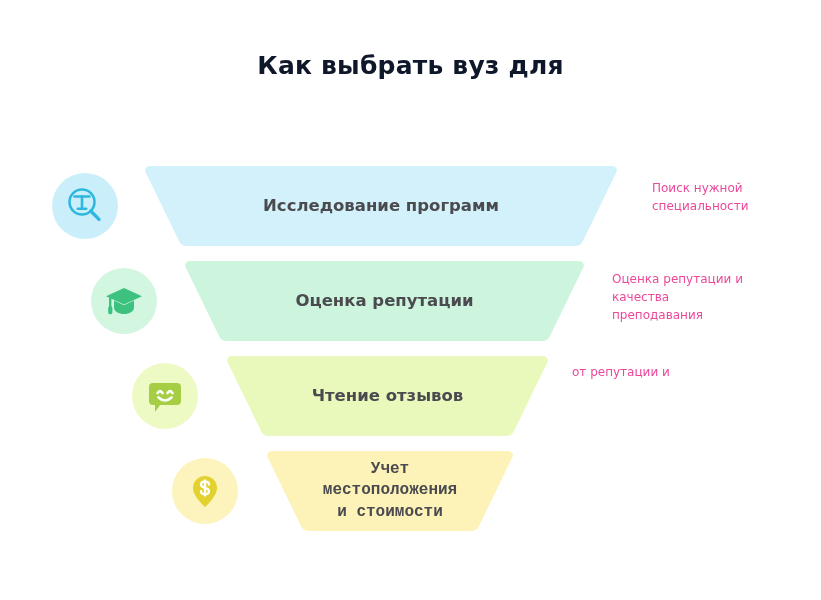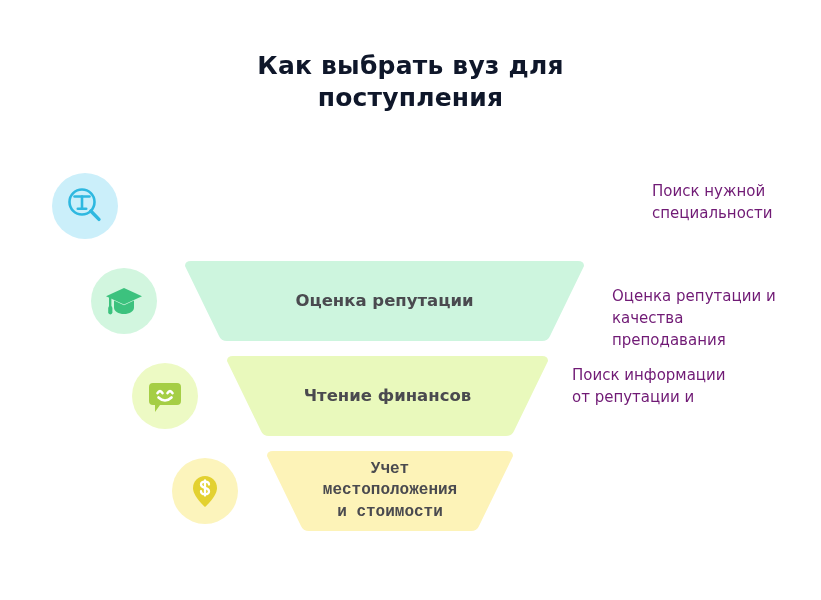--- a/index.html
+++ b/index.html
@@ -93,55 +93,62 @@
   .row-1 .bar { left: 137px; width: 488px; }
   .row-2 .bar { left: 177px; width: 415px; }
   .row-3 .bar { left: 219px; width: 337px; }
   .row-4 .bar { left: 259px; width: 262px; }
 
   .row-4 .bar-label { font-size: 16px; line-height: 1.35; }
 
   
   .caption {
     position: absolute;
-    font-size: 15px;
+    font-size: 12px;
     line-height: 1.48;
-    color: #701a75;
+    color: #ec4899;
     font-weight: 400;
   }
   .row-1 .caption { left: 652px; top: 15px;  width: 165px; }
-  .row-2 .caption { left: 612px; top: 25px;  width: 200px; }
+  .row-2 .caption { left: 612px; top: 11px;  width: 200px; }
   .row-3 .caption { left: 572px; top: 9px;   width: 205px; }
   .row-4 .caption { left: 532px; top: 9px;   width: 210px; }
   .caption .cline { display: block; }
 </style>
 </head>
 <body>
 
 <div class="title">
   <span class="line">Как выбрать вуз для</span>
-  <span class="line">поступления</span>
 </div>
 
 <div class="funnel">
 
   <div class="row row-1">
 
     <div class="badge" style="background:#CBEFFA;">
       <span>
         <svg width="42" height="42" viewBox="0 0 42 42">
           <circle cx="18" cy="17" r="12.5" fill="none" stroke="#2EB8E0" stroke-width="2.6"></circle>
           <line x1="26.8" y1="26" x2="35" y2="34.4" stroke="#2EB8E0" stroke-width="3.4" stroke-linecap="round"></line>
           <path d="M10.5 11.5 H25.5" stroke="#2EB8E0" stroke-width="2.6" stroke-linecap="round"></path>
           <path d="M18 11.5 V23.5" stroke="#2EB8E0" stroke-width="2.6" stroke-linecap="round"></path>
           <path d="M13.8 23.8 H22.2" stroke="#2EB8E0" stroke-width="2.6" stroke-linecap="round"></path>
         </svg>
       </span>
     </div>
 
+    <div class="bar">
+      <svg viewBox="0 0 488 82" preserveAspectRatio="none">
+        <path d="M8,6 Q8,1 14,1 H474 Q480,1 480,6 L446,76 Q444,81 438,81 H50 Q44,81 42,76 Z" fill="#D3F1FB"></path>
+      </svg>
+      <div class="bar-label">
+        <span>Исследование программ</span>
+      </div>
+    </div>
 
     <div class="caption">
       <span class="cline">Поиск нужной</span>
       <span class="cline">специальности</span>
     </div>
   </div>
 
   <div class="row row-2">
 
     <div class="badge" style="background:#D2F6DF;">
@@ -182,26 +189,25 @@
           <path d="M14.5 22.5 Q21 28.5 27.5 22.5" fill="none" stroke="#FFFFFF" stroke-width="2.6" stroke-linecap="round"></path>
         </svg>
       </span>
     </div>
 
     <div class="bar">
       <svg viewBox="0 0 337 82" preserveAspectRatio="none">
         <path d="M8,6 Q8,1 14,1 H323 Q329,1 329,6 L295,76 Q293,81 287,81 H50 Q44,81 42,76 Z" fill="#E9F9BC"></path>
       </svg>
       <div class="bar-label">
-        <span>Чтение финансов</span>
+        <span>Чтение отзывов</span>
       </div>
     </div>
 
     <div class="caption">
-      <span class="cline">Поиск информации</span>
       <span class="cline">от репутации и</span>
     </div>
   </div>
 
   <div class="row row-4">
 
     <div class="badge" style="background:#FCF4BC;">
       <span>
         <svg width="42" height="42" viewBox="0 0 42 42">
           <path d="M21 6 C14.4 6 9 11.4 9 18 C9 26.5 21 37 21 37 C21 37 33 26.5 33 18 C33 11.4 27.6 6 21 6 Z" fill="#E3D130"></path>

